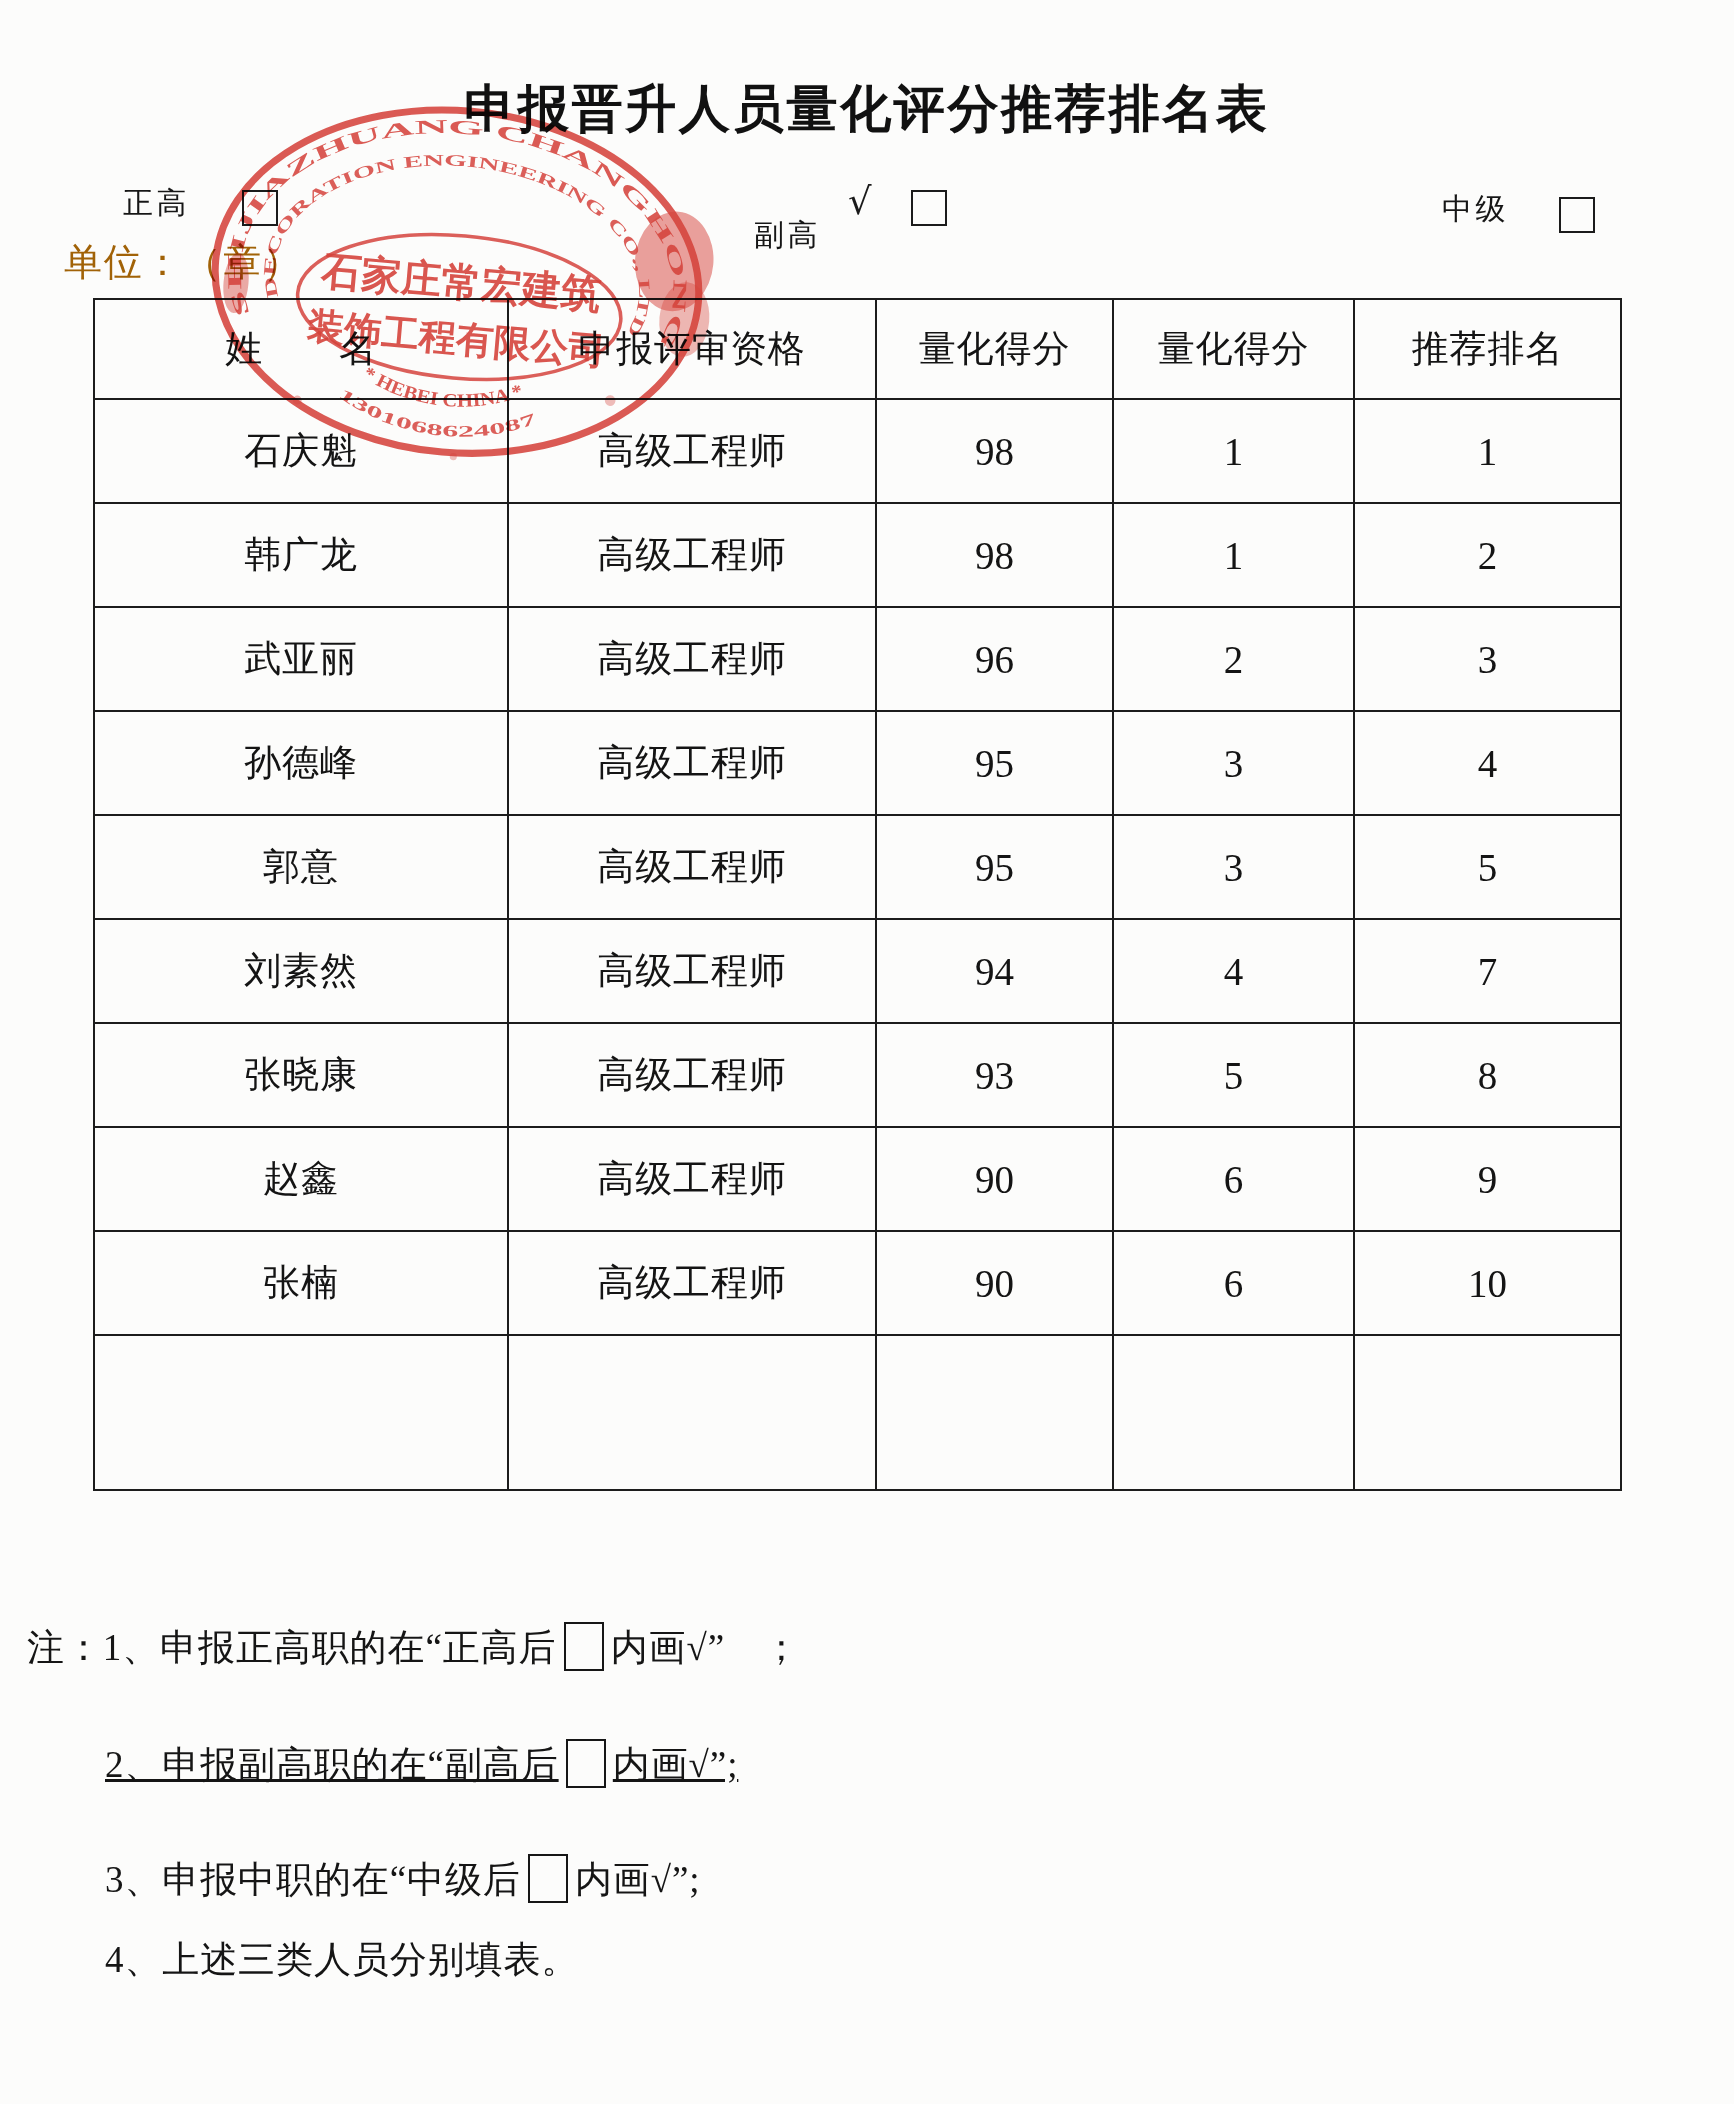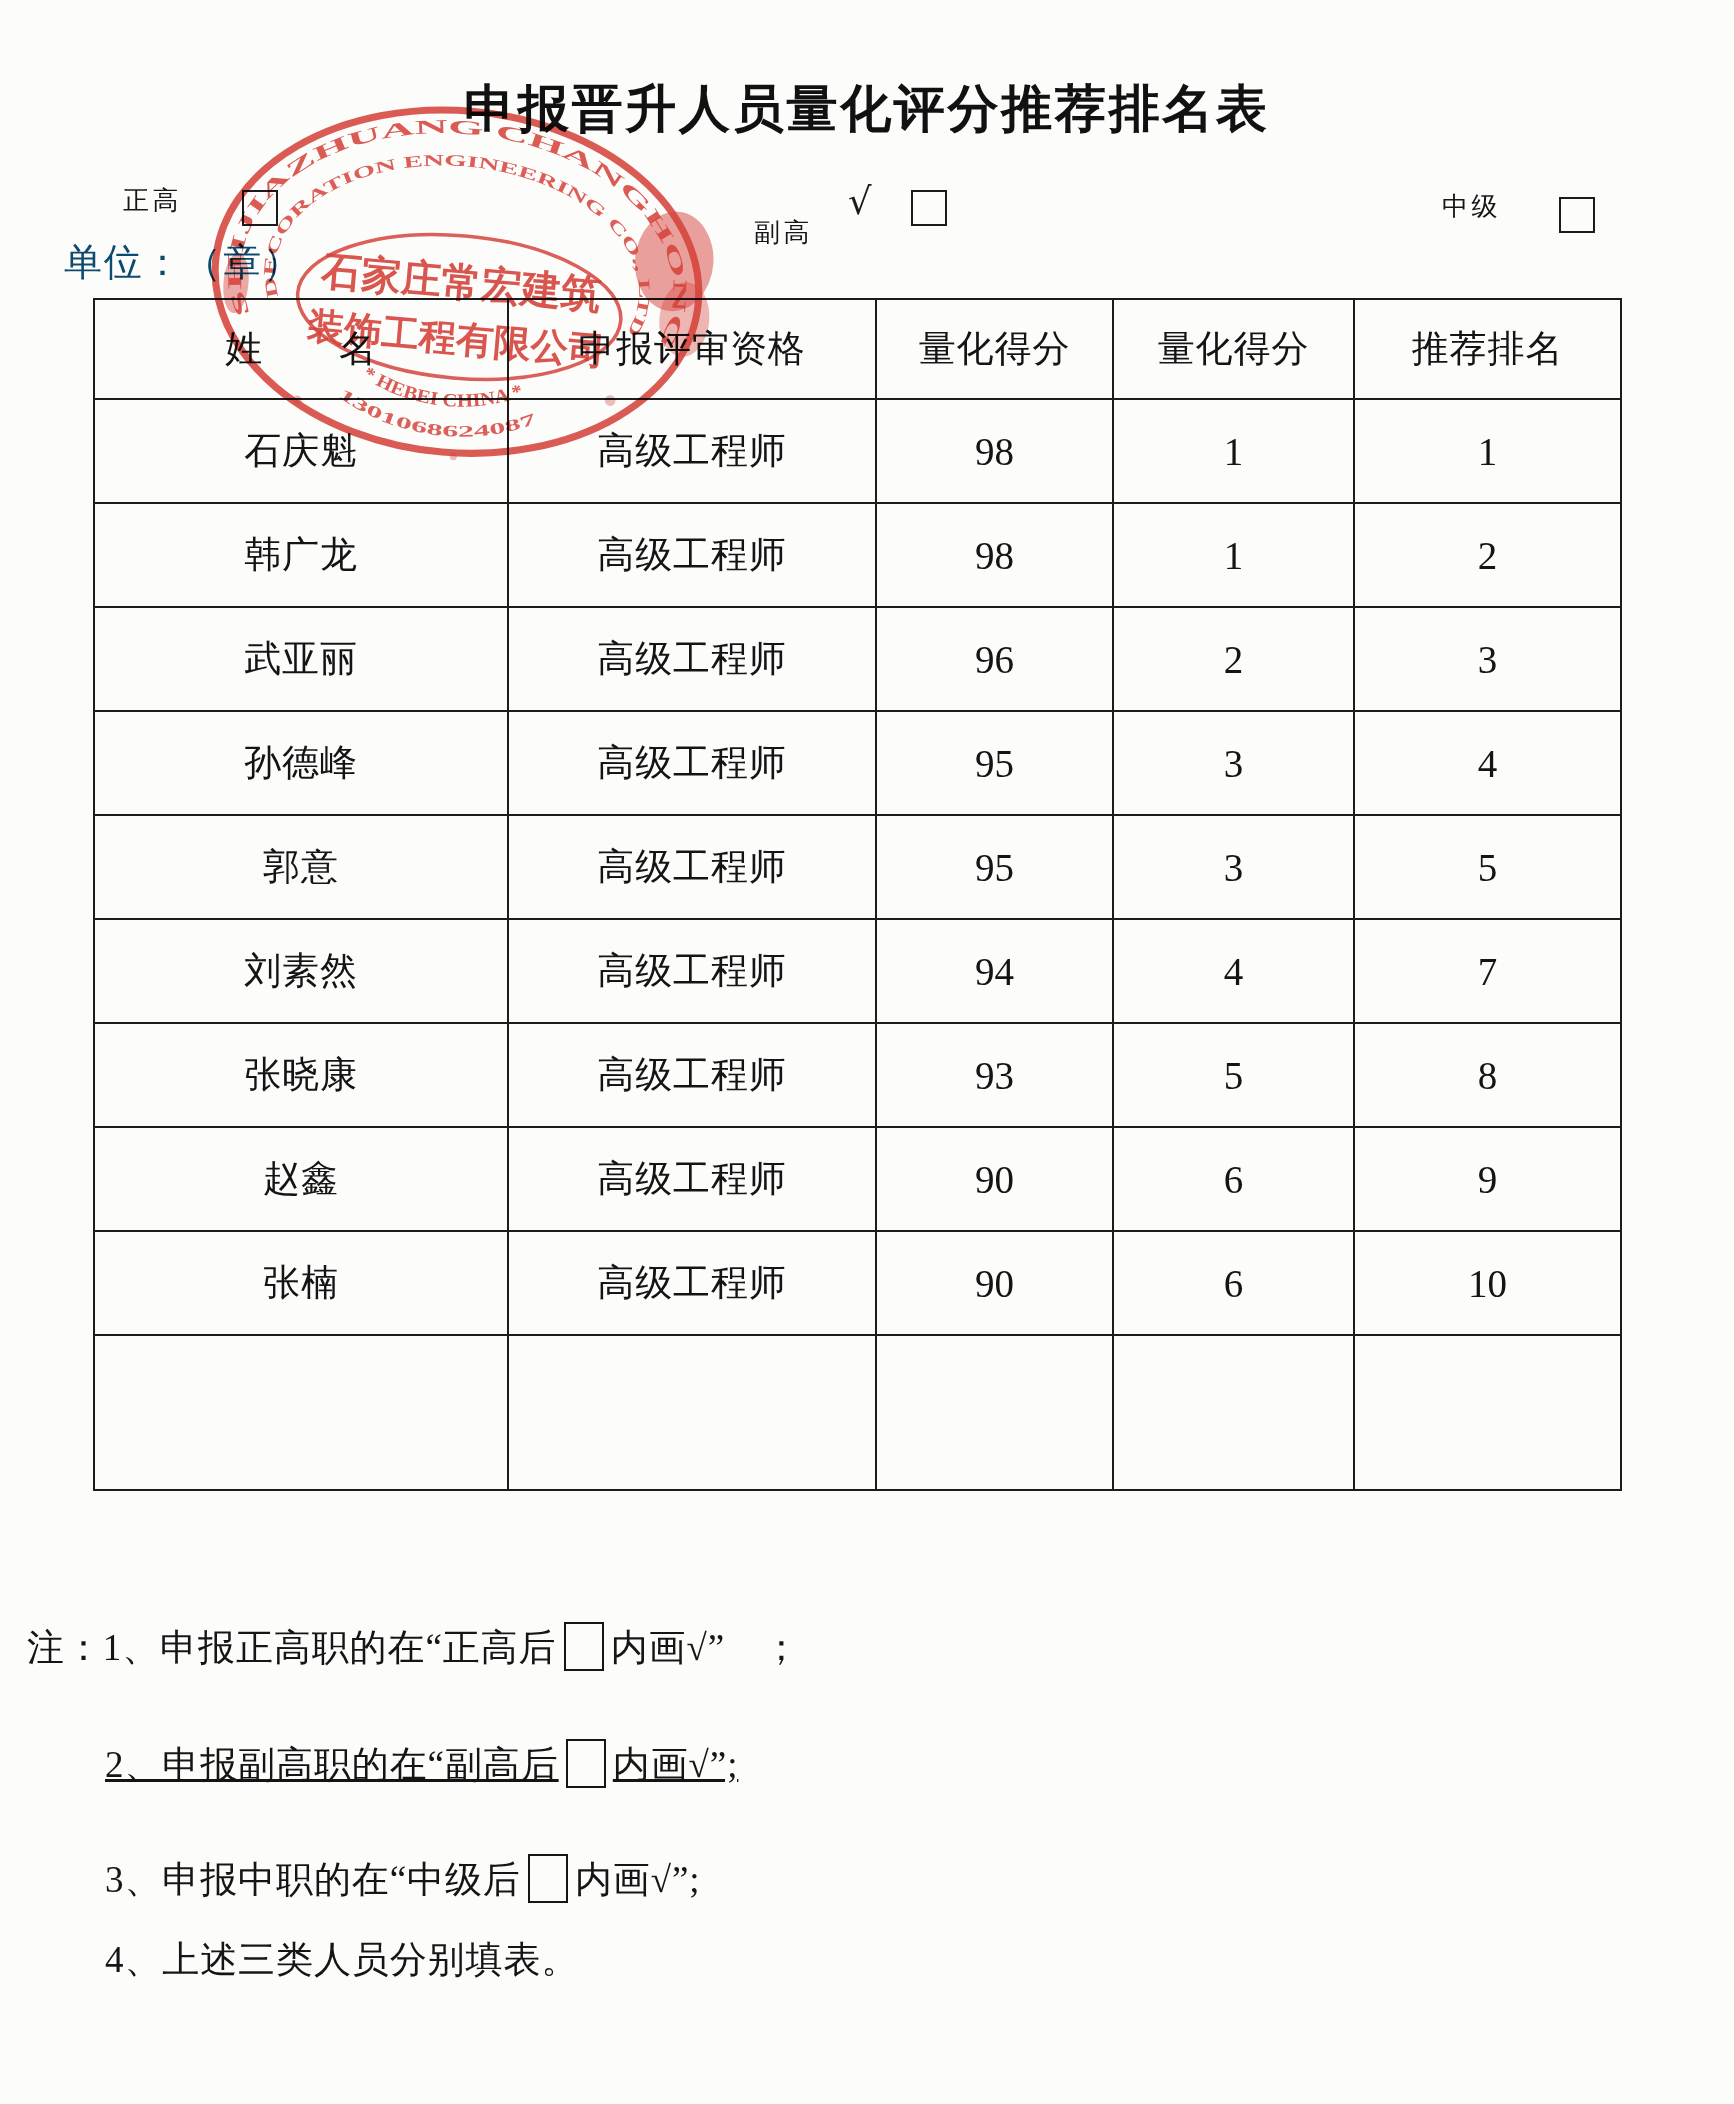--- a/index.html
+++ b/index.html
@@ -16,28 +16,28 @@
   .doc-title{
     left:0;right:0;top:75px;
     text-align:center;
     font-family:"Liberation Sans","DejaVu Sans",sans-serif;
     font-weight:700;
     font-size:51px;
     letter-spacing:2.7px;
     color:#111;
   }
   
-  .level-label{font-size:26px;letter-spacing:3.6px;color:#161616;}
+  .level-label{font-size:30px;letter-spacing:3.6px;color:#161616;}
   .check-glyph{font-size:37px;font-family:"DejaVu Sans",sans-serif;color:#1a1a1a;}
   .box{
     width:32px;height:32px;
     border:2.7px solid #1b1b1b;
     background:transparent;
   }
-  .unit-line{font-size:38px;letter-spacing:1.8px;color:#0c4a6e;}
+  .unit-line{font-size:38px;letter-spacing:1.8px;color:#a16207;}
   
   table.rank{
     position:absolute;left:93px;top:298px;
     width:1528px;
     border-collapse:collapse;
     table-layout:fixed;
   }
   table.rank td,table.rank th{
     border:2.7px solid #1c1c1c;
     text-align:center;

